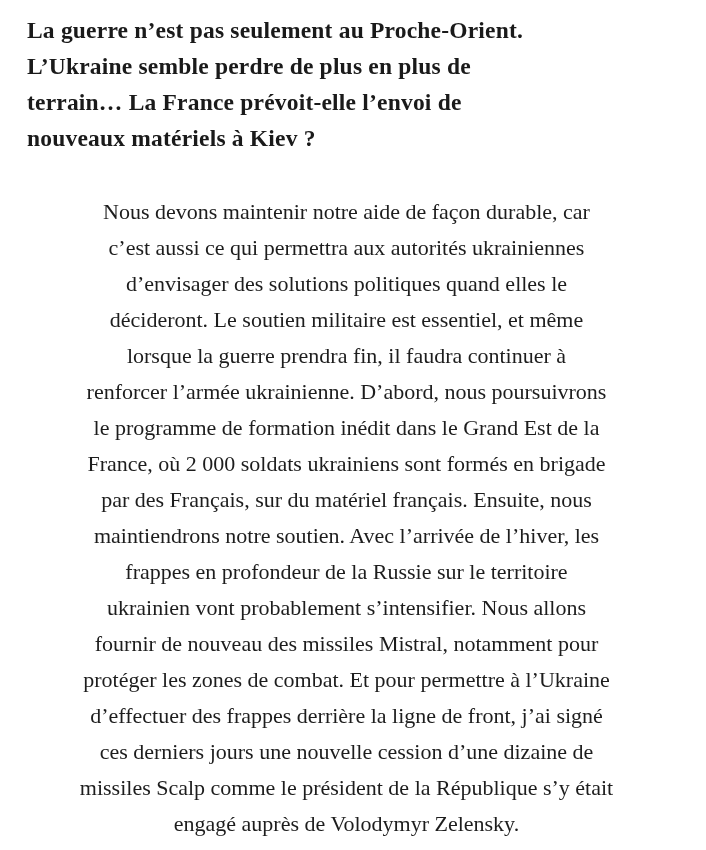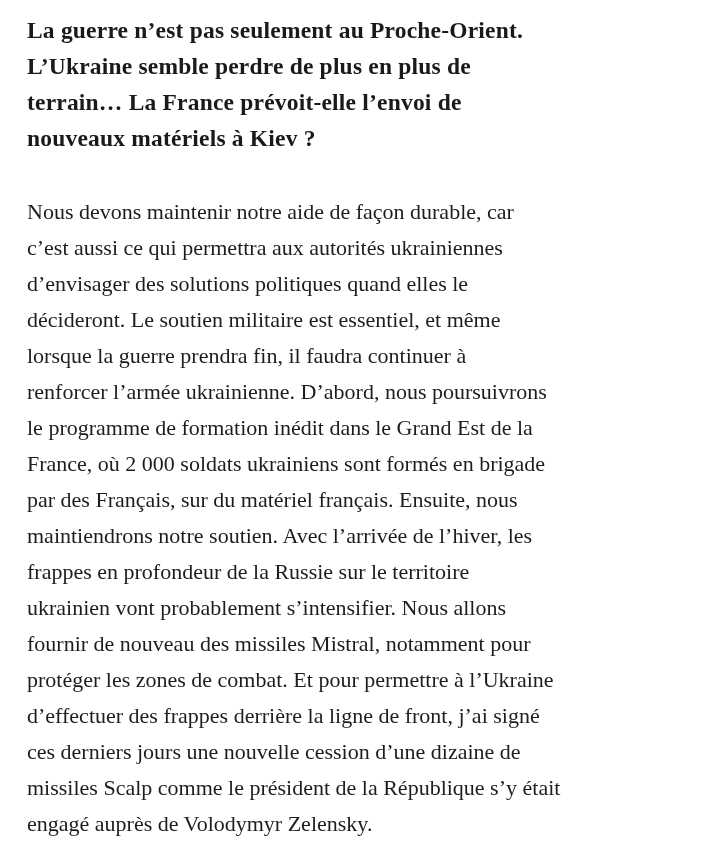--- a/index.html
+++ b/index.html
@@ -31,20 +31,21 @@
       white-space: pre-line;
     }
     .answer {
       margin: 38px 0 0 0;
       font-family: "Liberation Serif", "DejaVu Serif", serif;
       font-weight: 400;
       font-size: 22px;
       line-height: 36px;
       color: #1d1d1d;
       white-space: pre-line;
+      text-align: center;
     }
   </style>
 </head>
 <body>
 
 <div class="page">
   <h2 class="question">La guerre n’est pas seulement au Proche-Orient.
 L’Ukraine semble perdre de plus en plus de
 terrain… La France prévoit-elle l’envoi de
 nouveaux matériels à Kiev ?</h2>

